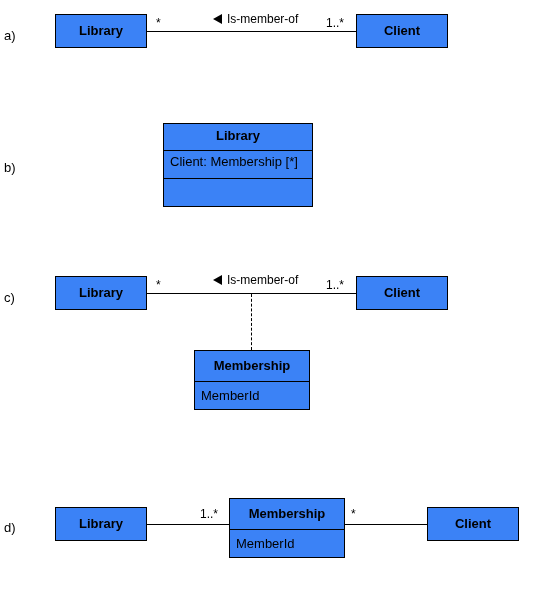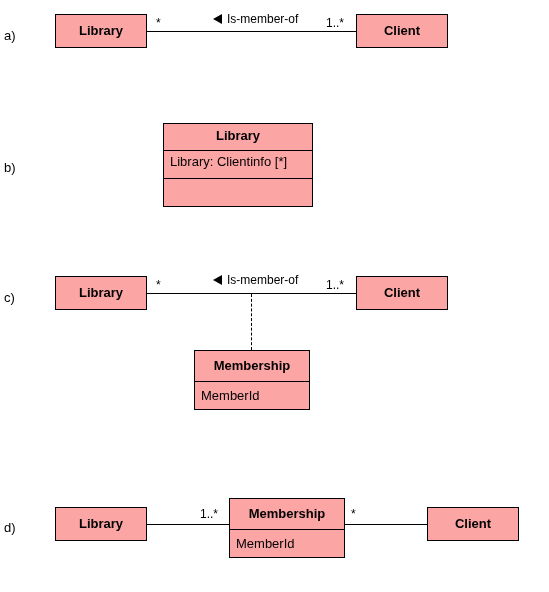--- a/index.html
+++ b/index.html
@@ -11,21 +11,21 @@
     color: #000;
   }
   .canvas {
     position: relative;
     width: 549px;
     height: 592px;
   }
   .box {
     position: absolute;
     border: 1px solid #000;
-    background: #fca5a5;
+    background: #3b82f6;
     text-align: center;
     box-sizing: border-box;
   }
   .bold { font-weight: bold; }
   .line {
     position: absolute;
     background: #000;
   }
   .lbl {
     position: absolute;
@@ -81,21 +81,21 @@
   <div class="lbl" style="left:227px; top:12px;">Is-member-of</div>
 
   <div class="lbl" style="left:156px; top:16px;">*</div>
   <div class="lbl" style="left:326px; top:16px;">1..*</div>
 
   <div class="row-lbl" style="left:4px; top:160px;">b)</div>
 
   <div class="box" style="left:163px; top:123px; width:150px; height:84px;">
     <div class="cell bold" style="top:0; height:26px; text-align:center;">Library</div>
     <div class="section" style="top:26px;"></div>
-    <div class="cell" style="top:26px; height:28px; text-align:left;">Library: Clientinfo [*]</div>
+    <div class="cell" style="top:26px; height:28px; text-align:left;">Client: Membership [*]</div>
     <div class="section" style="top:54px;"></div>
   </div>
 
   <div class="row-lbl" style="left:4px; top:290px;">c)</div>
 
   <div class="box" style="left:55px; top:276px; width:92px; height:34px; line-height:32px;">
     <span class="bold">Library</span>
   </div>
 
   <div class="box" style="left:356px; top:276px; width:92px; height:34px; line-height:32px;">

